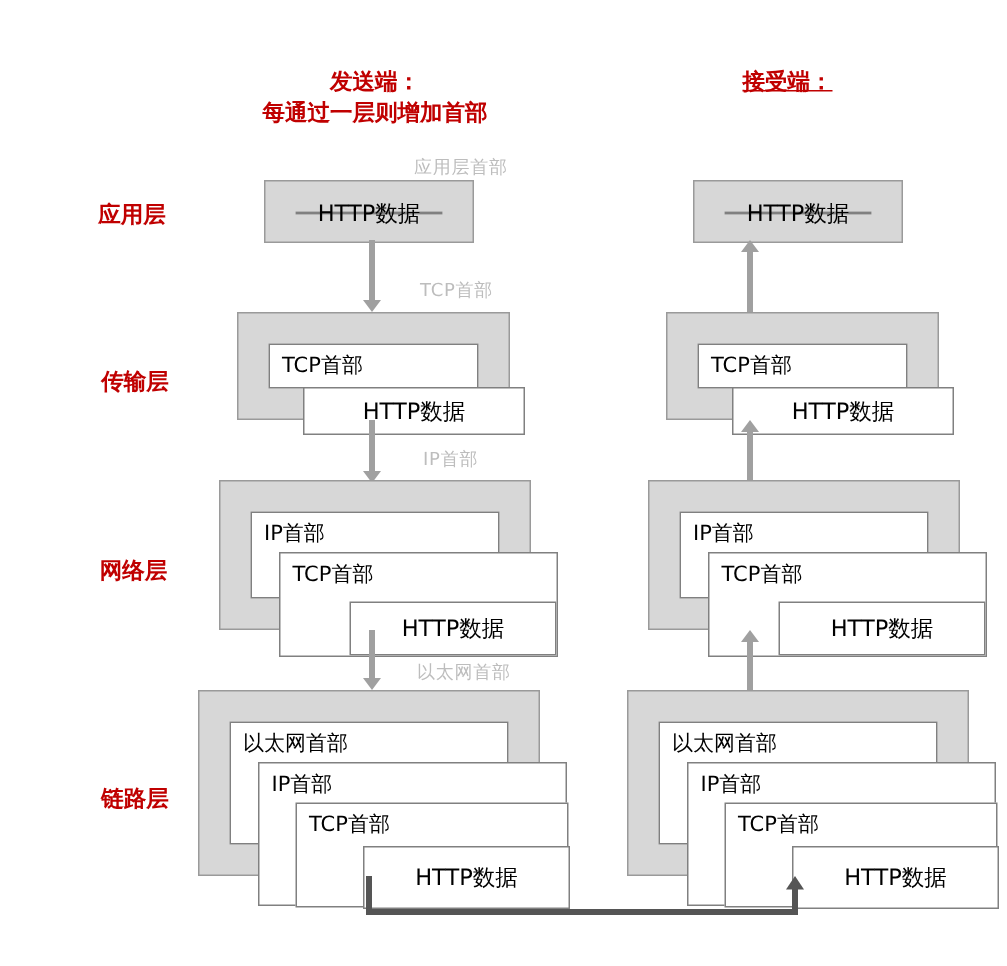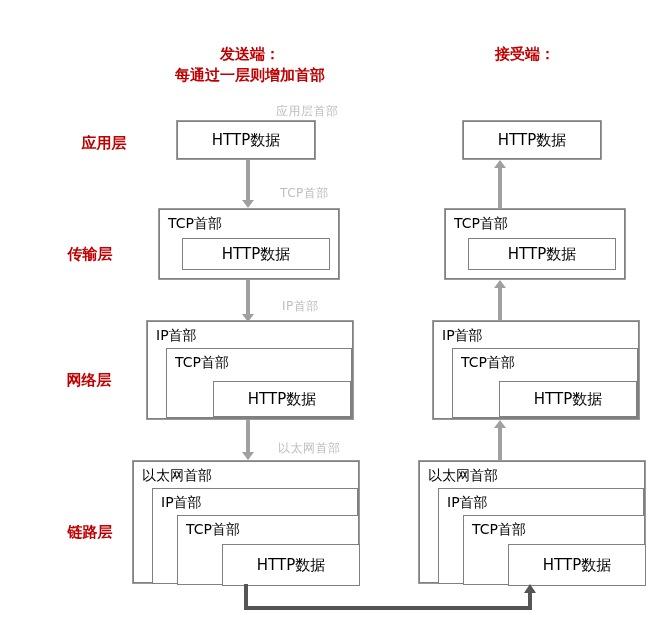--- a/index.html
+++ b/index.html
@@ -28,33 +28,33 @@
     color: #c00000;
     font-size: 15px;
     font-weight: bold;
     text-align: center;
     line-height: 21px;
     white-space: nowrap;
   }
   .caption .ln2 { display: block; text-align: center; }
 
   #caption-sender  { left: 145px; top: 44px; width: 210px; }
-  #caption-receiver{ left: 420px; top: 44px; width: 210px; }
+  #caption-receiver{ left: 420px; top: 44px; width: 210px; text-decoration: underline; }
 
   
   .layer-label {
     position: absolute;
     color: #c00000;
     font-size: 15px;
     font-weight: bold;
     width: 80px;
     text-align: center;
     white-space: nowrap;
   }
-  #layer-label-0 { left: 64px; top: 134px; }
+  #layer-label-0 { left: 48px; top: 134px; }
   #layer-label-1 { left: 50px; top: 245px; }
   #layer-label-2 { left: 49px; top: 371px; }
   #layer-label-3 { left: 50px; top: 523px; }
 
   
   .annot {
     position: absolute;
     color: #bdbdbd;
     font-size: 12px;
     white-space: nowrap;
@@ -65,21 +65,21 @@
   #annot-2 { left: 282px; top: 298px; }
   #annot-3 { left: 278px; top: 440px; }
 
   
   
   .pkt {
     position: absolute;
     background: #d7d7d7;
     border: 1px solid #9a9a9a;
     box-sizing: border-box;
-    padding: 0;
+    padding: 20px;
   }
   
   .hdr {
     background: #ffffff;
     border: 1px solid #808080;
     box-sizing: border-box;
     position: relative;
     height: 100%;
     width: 100%;
   }

